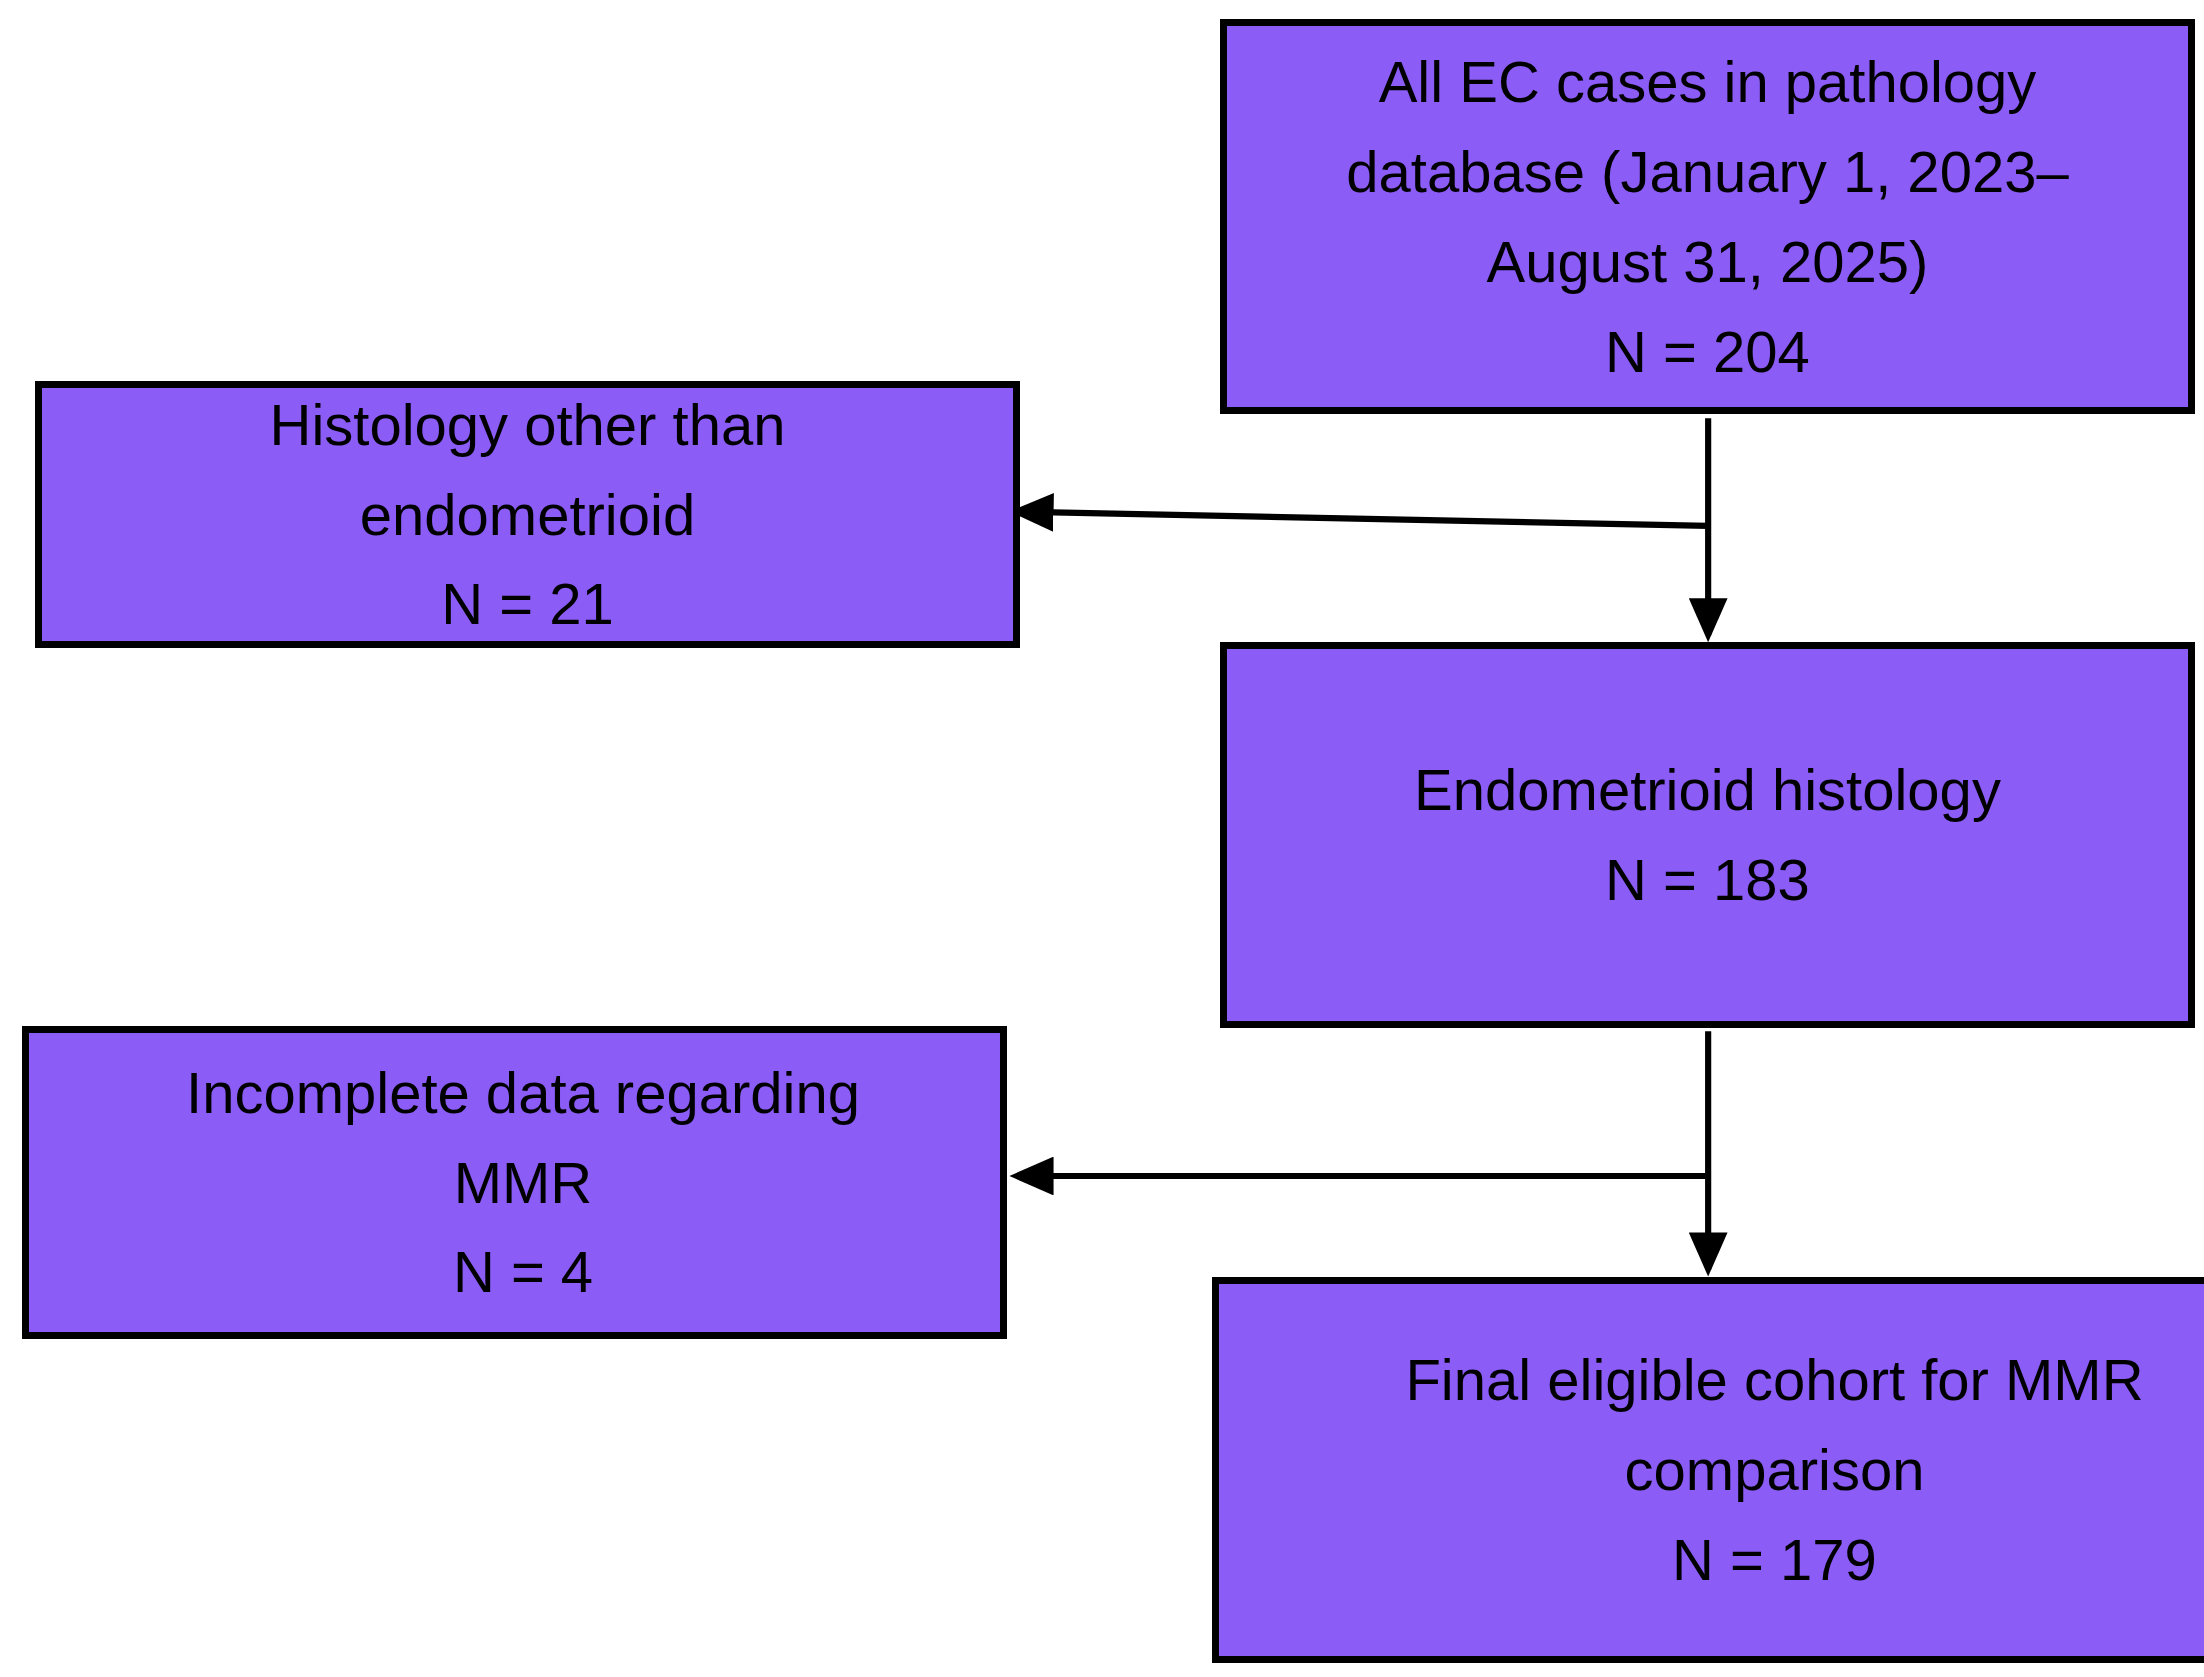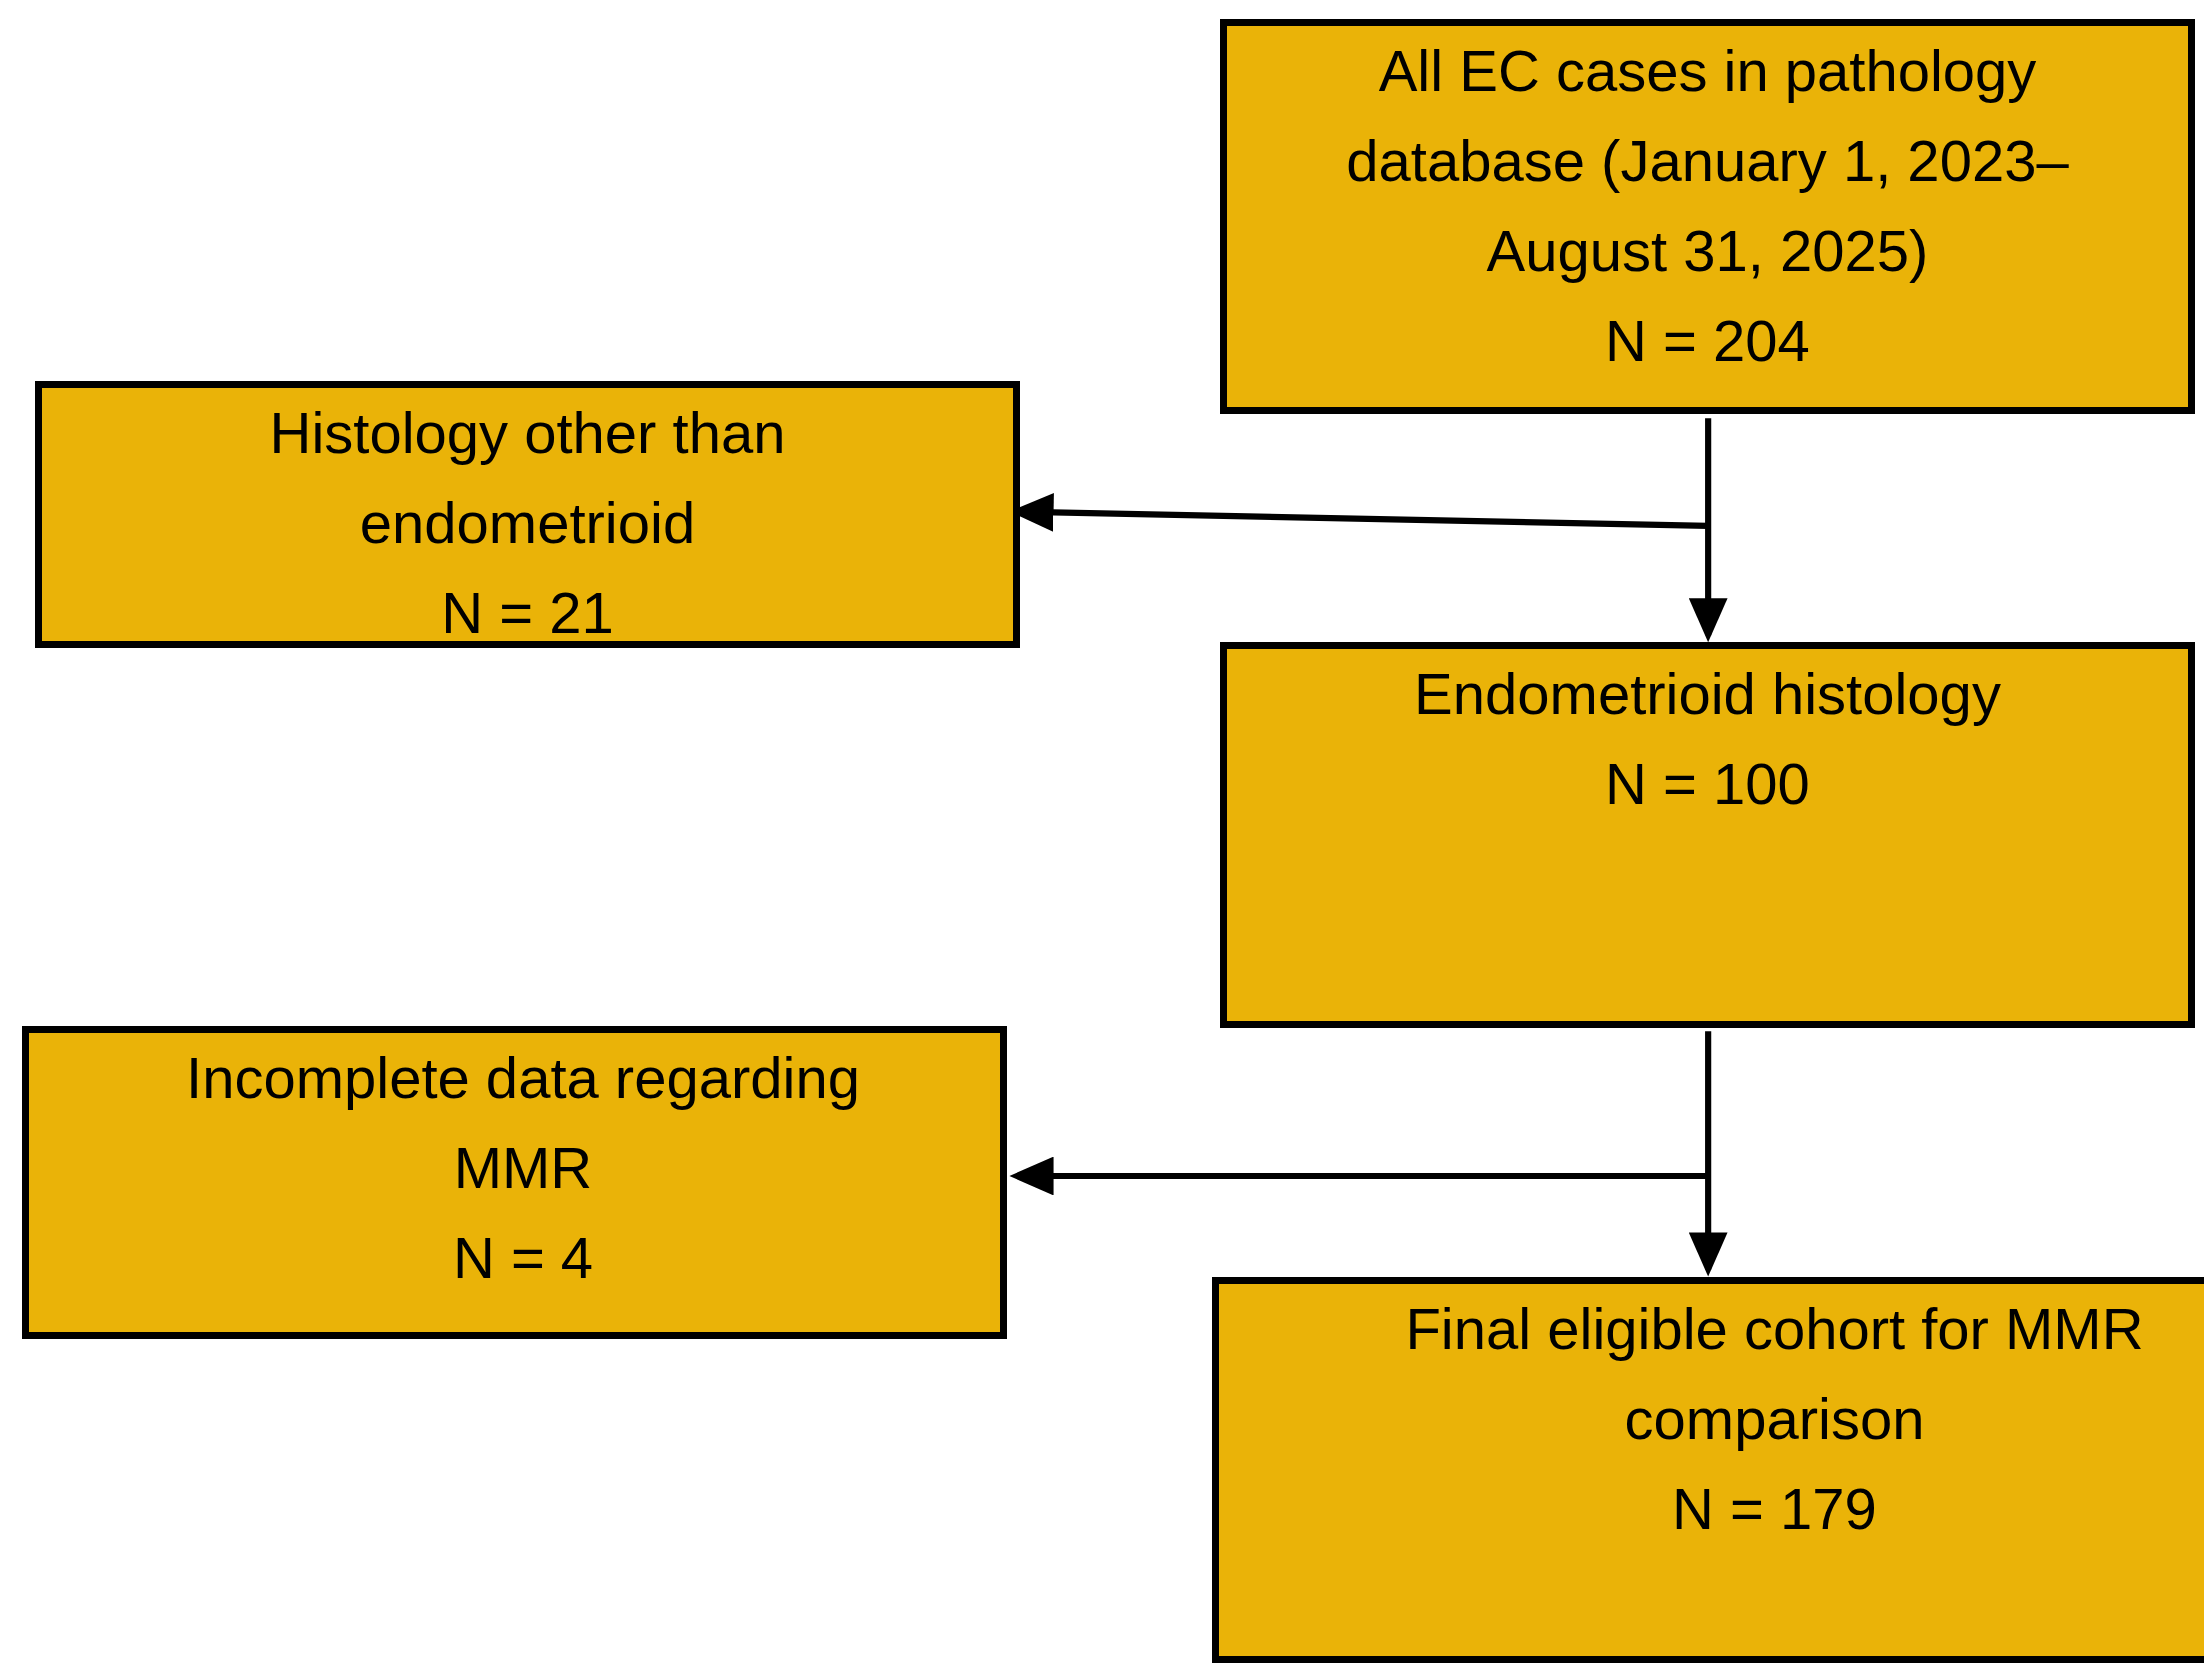--- a/index.html
+++ b/index.html
@@ -12,22 +12,23 @@
     width: 2205px;
     height: 1678px;
     background: #ffffff;
     font-family: "Liberation Sans", sans-serif;
     color: #000000;
   }
   .flow-box {
     position: absolute;
     box-sizing: border-box;
     border: 7px solid #000000;
-    background: #eab308;
+    background: #8b5cf6;
     display: flex;
+    align-items: center;
     justify-content: center;
   }
   .flow-box .box-text {
     width: 100%;
     text-align: center;
     font-size: 58px;
     line-height: 1.55;
     white-space: pre-line;
     color: #000000;
   }
@@ -71,21 +72,21 @@
   </div>
 
   <div class="flow-box" id="box-histology-other">
     <div class="box-text">Histology other than
 endometrioid
 N = 21</div>
   </div>
 
   <div class="flow-box" id="box-endometrioid">
     <div class="box-text">Endometrioid histology
-N = 100</div>
+N = 183</div>
   </div>
 
   <div class="flow-box" id="box-incomplete-mmr">
     <div class="box-text">Incomplete data regarding
 MMR
 N = 4</div>
   </div>
 
   <div class="flow-box" id="box-final-cohort">
     <div class="box-text">Final eligible cohort for MMR

